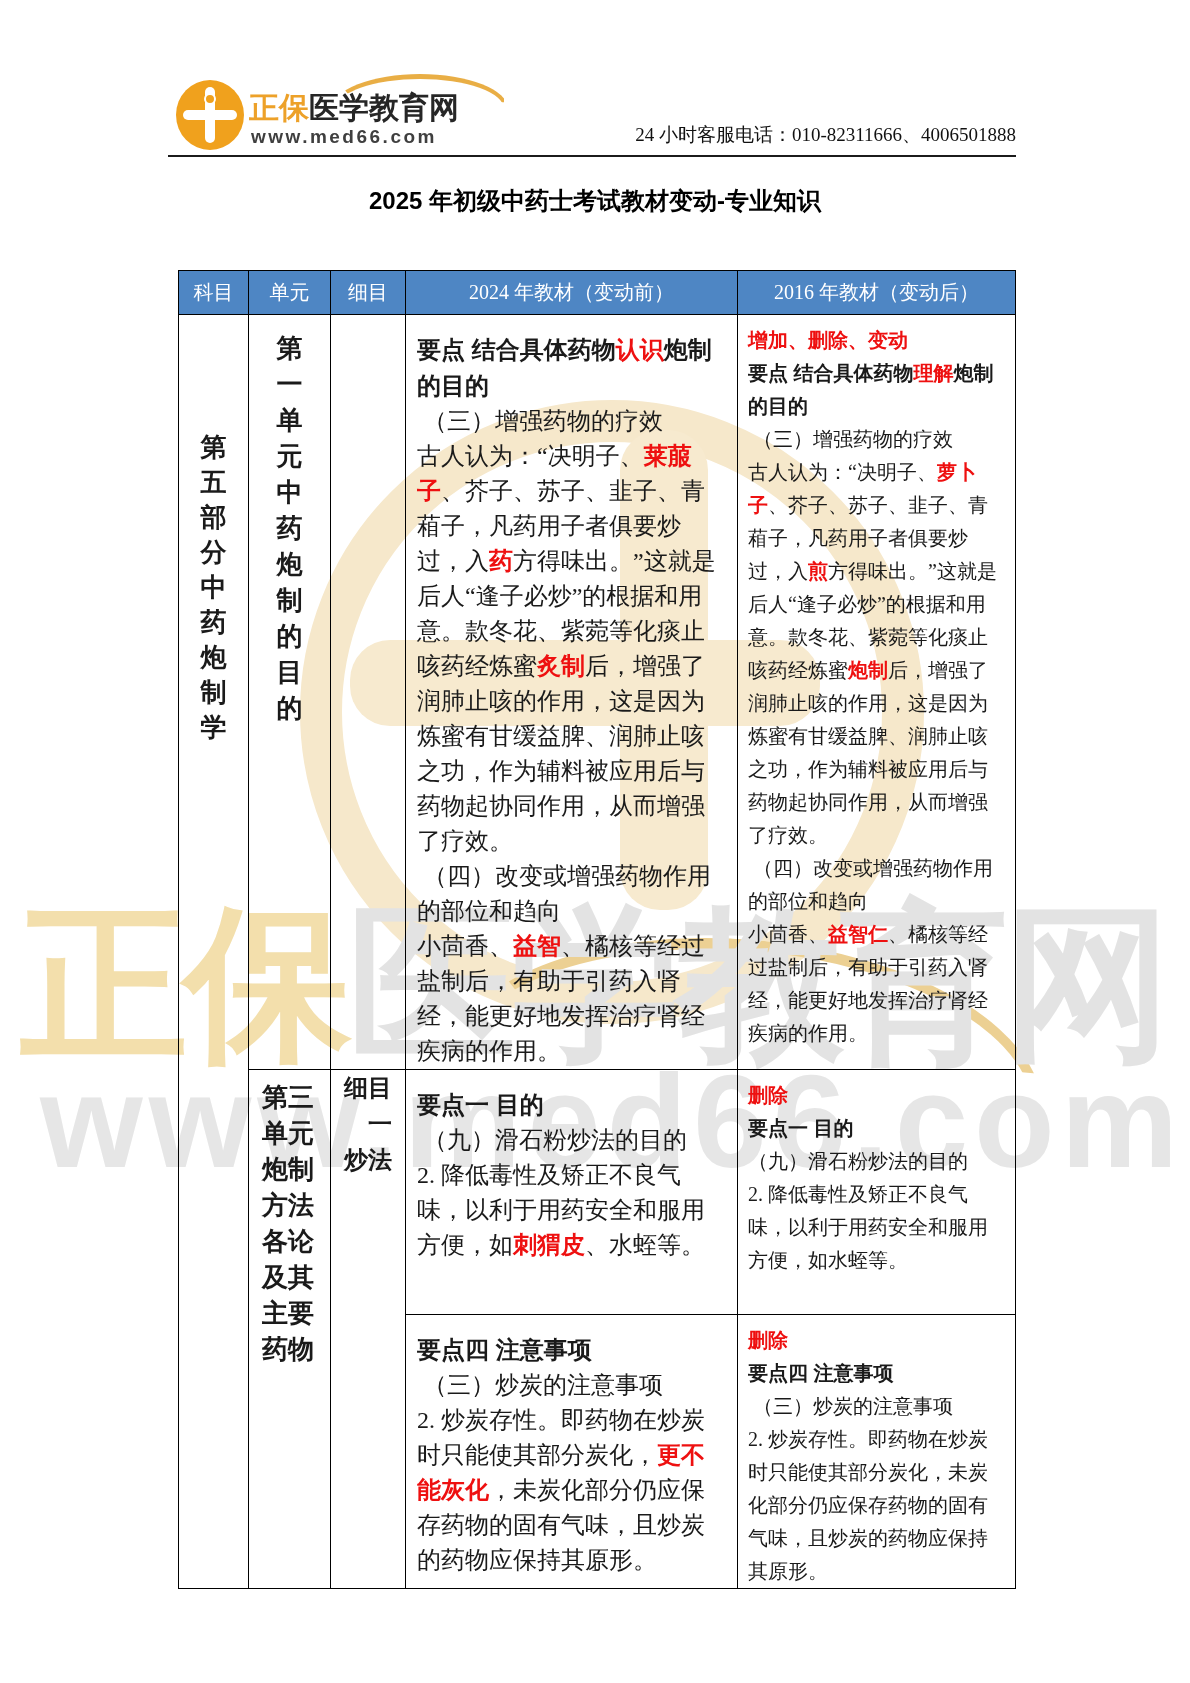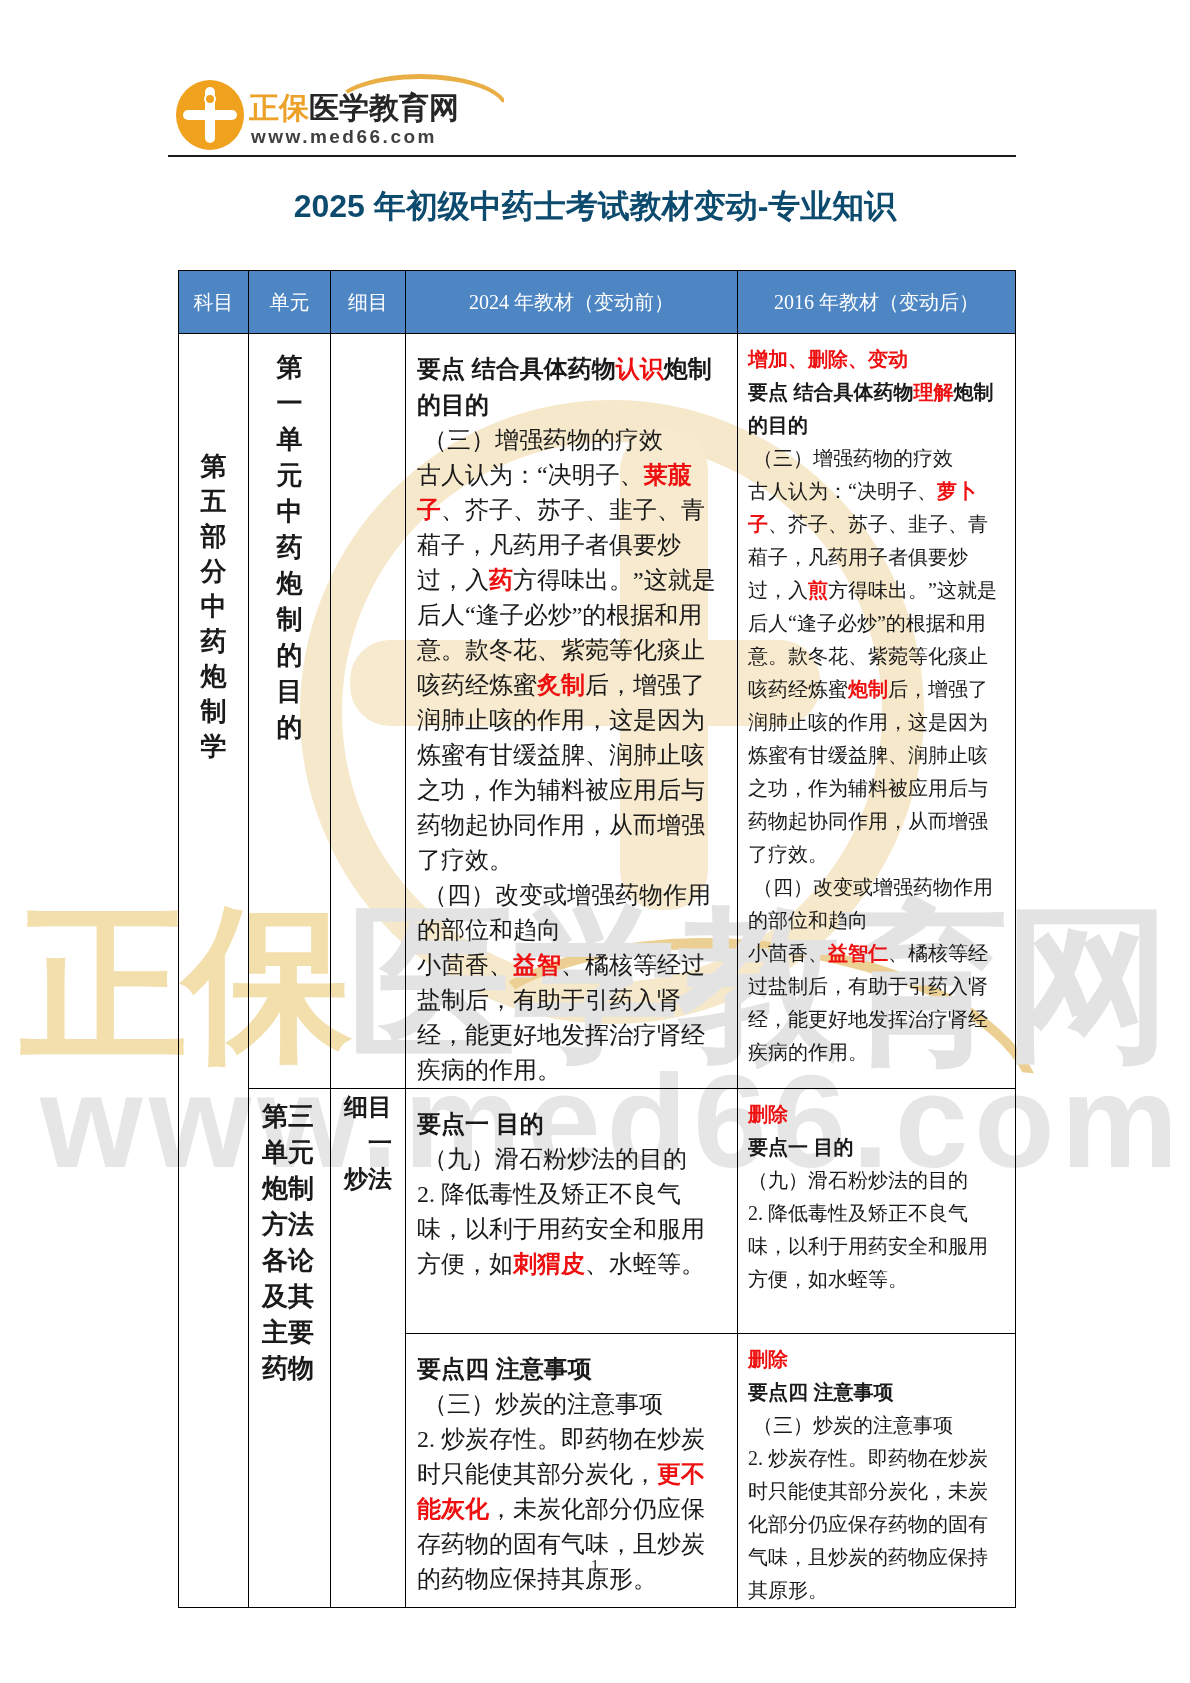--- a/index.html
+++ b/index.html
@@ -41,26 +41,26 @@
   .brand-line{position:absolute;left:249px;top:88px;font-family:var(--sans);font-weight:bold;font-size:30px;white-space:nowrap;}
   .brand-line .gold{color:#eda129;}
   .brand-line .dark{color:#262626;}
   .site-url{position:absolute;left:251px;top:126px;font-family:var(--sans);font-weight:bold;
     font-size:19px;letter-spacing:2.5px;color:#3f3f3f;}
   .phone{position:absolute;left:560px;top:122px;width:456px;text-align:right;
     font-family:var(--serif);font-size:19px;color:#111;}
   .hr{position:absolute;left:168px;top:155px;width:848px;height:2px;background:#1b1b1b;}
   
   .doc-title{position:absolute;left:0;top:185px;width:100%;text-align:center;
-    font-family:var(--sans);font-weight:bold;font-size:32px;color:#0c4a6e;}
+    font-family:var(--sans);font-weight:bold;font-size:24px;color:#000000;}
   
   table.chg{position:absolute;left:178px;top:270px;width:837px;border-collapse:collapse;table-layout:fixed;}
   table.chg td,table.chg th{border:1.5px solid #000;box-sizing:border-box;background:transparent;vertical-align:top;overflow:hidden;}
   table.chg th{background:var(--hdr-blue);color:#fff;font-family:var(--serif);font-weight:normal;
-    font-size:20px;text-align:center;vertical-align:middle;height:63px;}
+    font-size:20px;text-align:center;vertical-align:middle;height:44px;}
   td.subject{vertical-align:top;text-align:center;font-weight:bold;font-size:26px;line-height:35px;
     padding:115px 9px 0 9px;}
   td.unit-1{vertical-align:middle;text-align:center;font-weight:bold;font-size:26px;line-height:36px;padding:16px 15px;}
   td.unit-2{vertical-align:top;text-align:center;font-weight:bold;font-size:26px;line-height:36px;padding:10px 15px 0 12px;}
   td.item-2{vertical-align:middle;text-align:right;font-weight:bold;font-size:24px;line-height:36px;padding:0 13px;}
   td.cell-before{padding:17px 10px 0 11px;font-size:24px;line-height:35px;}
   td.cell-after{padding:9px 8px 0 10px;font-size:20px;line-height:33px;}
   td.cell-before .para,td.cell-after .para{white-space:pre-wrap;word-break:break-all;}
   .run-b{font-family:var(--sans);font-weight:bold;}
   .run-rb{font-family:var(--sans);font-weight:bold;color:var(--red);}
@@ -89,20 +89,21 @@
     <div class="logo-circle">
       <div class="cv"></div>
       <div class="ch"></div>
       <div class="cd"></div>
     </div>
     <div class="brand-arc"></div>
     <div class="brand-line">
       <span class="gold">正保</span><span class="dark">医学教育网</span>
     </div>
     <div class="site-url">www.med66.com</div>
+    <div class="phone">24 小时客服电话：010-82311666、4006501888</div>
     <div class="hr"></div>
 
     <div class="doc-title">2025 年初级中药士考试教材变动-专业知识</div>
 
     <table class="chg">
       <colgroup>
         <col style="width:70px">
           <col style="width:82px">
           <col style="width:75px">
         <col style="width:332px">

